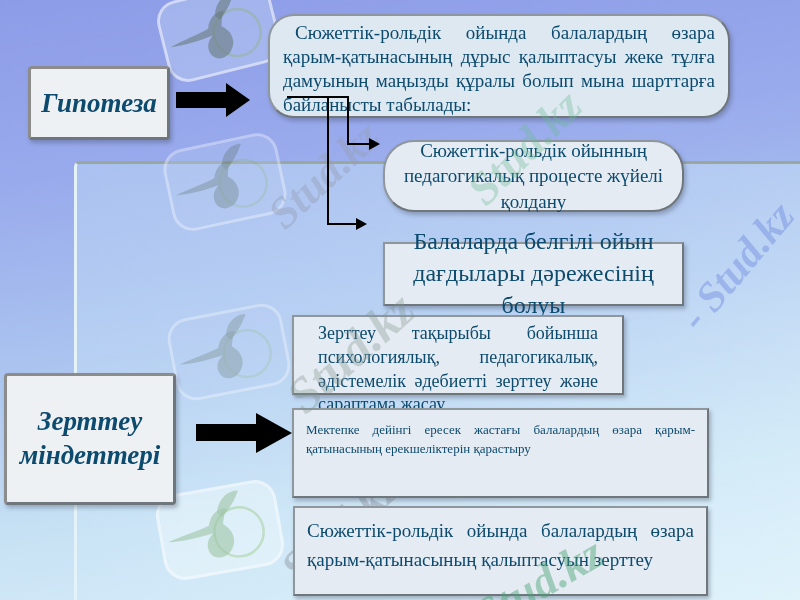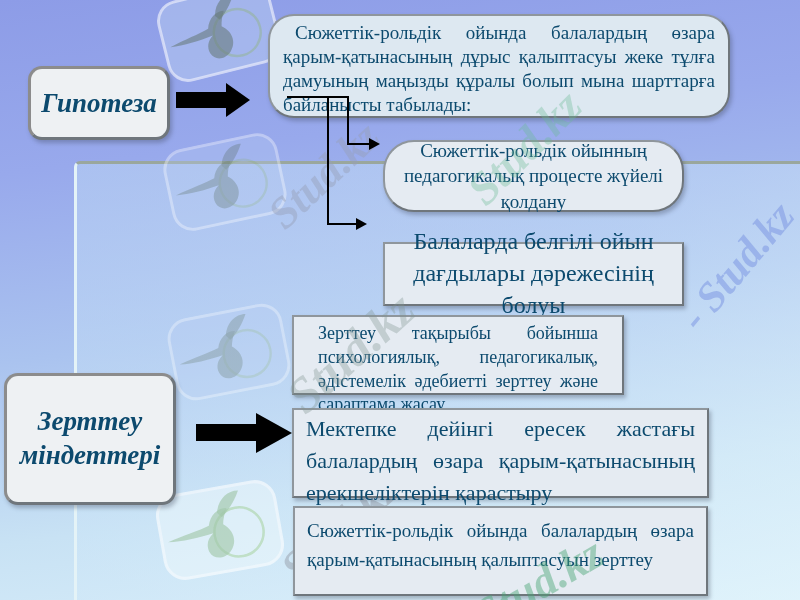--- a/index.html
+++ b/index.html
@@ -35,21 +35,21 @@
   .wm.under{z-index:1;}
   .wm.over{z-index:6;}
   .box{
     position:absolute;box-sizing:border-box;
     background:#e5ebf2;
     border:2px solid #8f969c;
     border-right-color:#6f767c;border-bottom-color:#6f767c;
     box-shadow:2px 3px 4px rgba(60,70,90,0.35);
     color:#0c4a6e;z-index:3;
   }
-  .round{border-radius:14px;}
+  .round{border-radius:4px;}
   .statement{
     border-radius:26px;background:#dde8f1;
     font-size:19px;line-height:1.27;
     padding:5px 13px;text-align:justify;text-indent:12px;
   }
   .label-box{
     display:flex;align-items:center;justify-content:center;
     text-align:center;background:#eef1f3;
     font-weight:bold;font-style:italic;
     border:3px solid #8c8c8c;border-right-color:#6f767c;border-bottom-color:#6f767c;
@@ -118,21 +118,21 @@
   <div class="conn" style="left:347px;top:143px;width:24px;height:2px;"></div>
   <div class="conn-head" style="left:369px;top:138px;"></div>
   <div class="conn" style="left:327px;top:96px;width:2px;height:129px;"></div>
   <div class="conn" style="left:327px;top:223px;width:31px;height:2px;"></div>
   <div class="conn-head" style="left:356px;top:218px;"></div>
 
   <div class="box centered" style="left:383px;top:140px;width:301px;height:72px;font-size:19px;line-height:1.33;padding:6px 10px;border-radius:31px;">Сюжеттік-рольдік ойынның педагогикалық процесте жүйелі қолдану</div>
   <div class="box centered" style="left:383px;top:242px;width:301px;height:64px;font-size:24px;line-height:1.33;padding:6px 10px;">Балаларда белгілі ойын дағдылары дәрежесінің болуы</div>
 
   <div class="box jt" style="left:292px;top:315px;width:332px;height:80px;font-size:18px;line-height:1.32;padding:5px 24px;">Зерттеу тақырыбы бойынша психологиялық, педагогикалық, әдістемелік әдебиетті зерттеу және сараптама жасау</div>
-  <div class="box jt" style="left:292px;top:408px;width:417px;height:90px;font-size:22px;line-height:1.45;padding:3px 12px;">Мектепке дейінгі ересек жастағы балалардың өзара қарым-қатынасының ерекшеліктерін қарастыру</div>
+  <div class="box jt" style="left:292px;top:408px;width:417px;height:90px;font-size:13px;line-height:1.45;padding:11px 12px;">Мектепке дейінгі ересек жастағы балалардың өзара қарым-қатынасының ерекшеліктерін қарастыру</div>
   <div class="box jt" style="left:293px;top:506px;width:415px;height:90px;font-size:19px;line-height:1.5;padding:9px 12px;">Сюжеттік-рольдік ойында балалардың өзара қарым-қатынасының қалыптасуын зерттеу</div>
 
   <div class="box round label-box" style="left:4px;top:373px;width:172px;height:132px;font-size:27px;line-height:1.25;">Зерттеу міндеттері</div>
 
   <div class="barrow">
     <div class="bar" style="left:196px;top:424px;width:60px;height:17px;"></div>
     <div class="head" style="left:256px;top:413px;border-top:20px solid transparent;border-bottom:20px solid transparent;border-left:36px solid #000;"></div>
   </div>
 
 </div>

